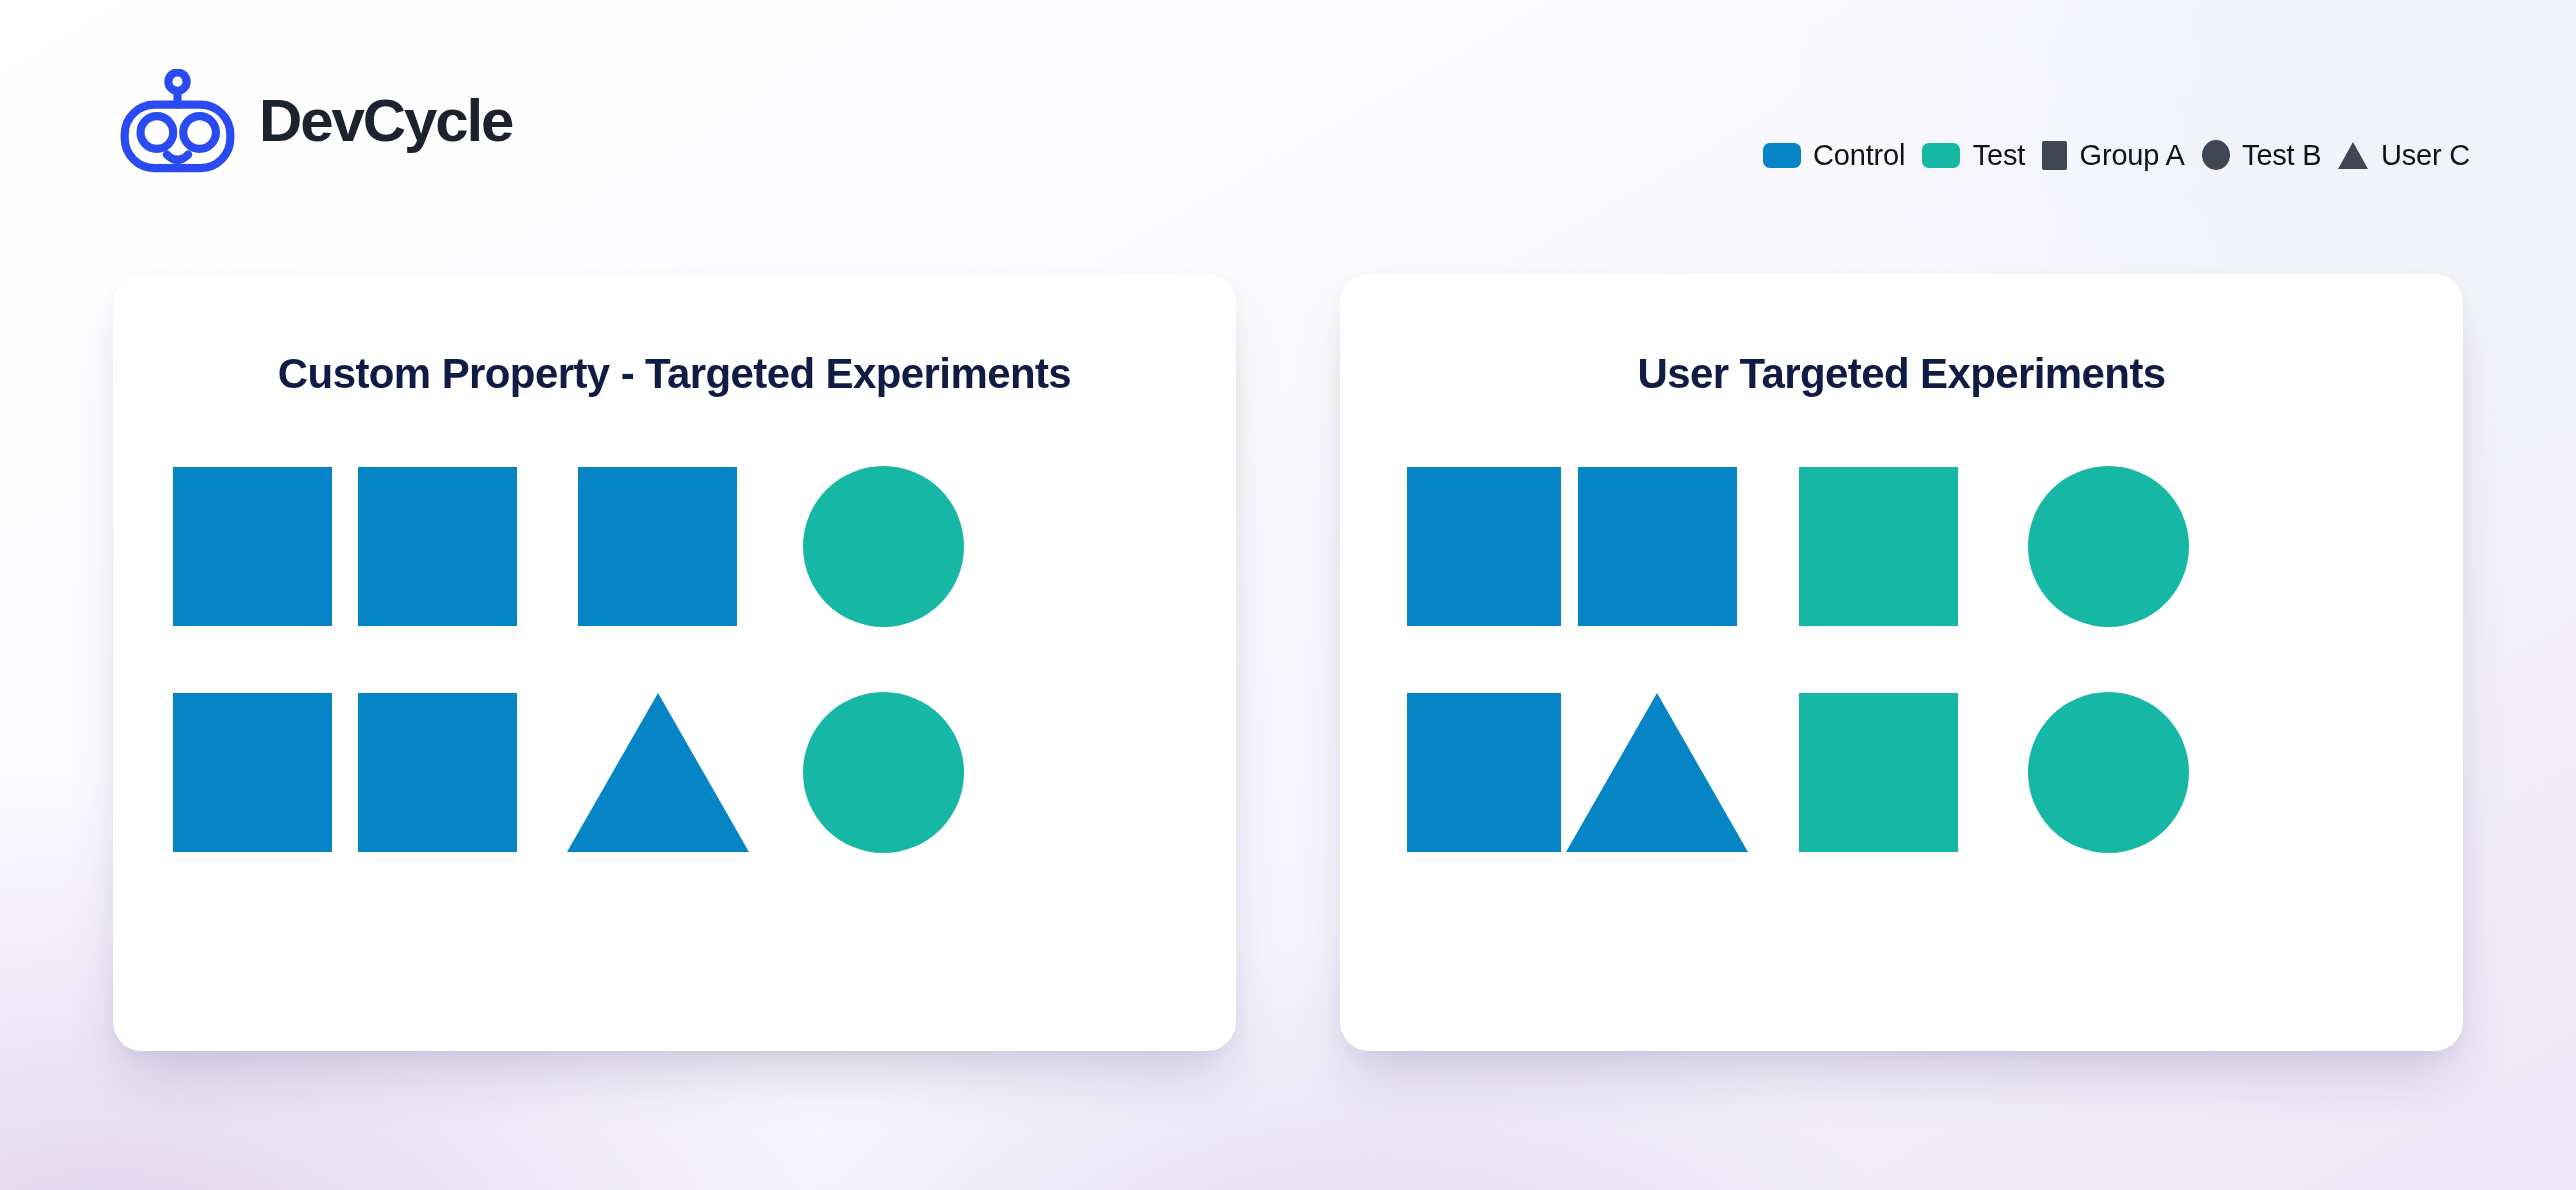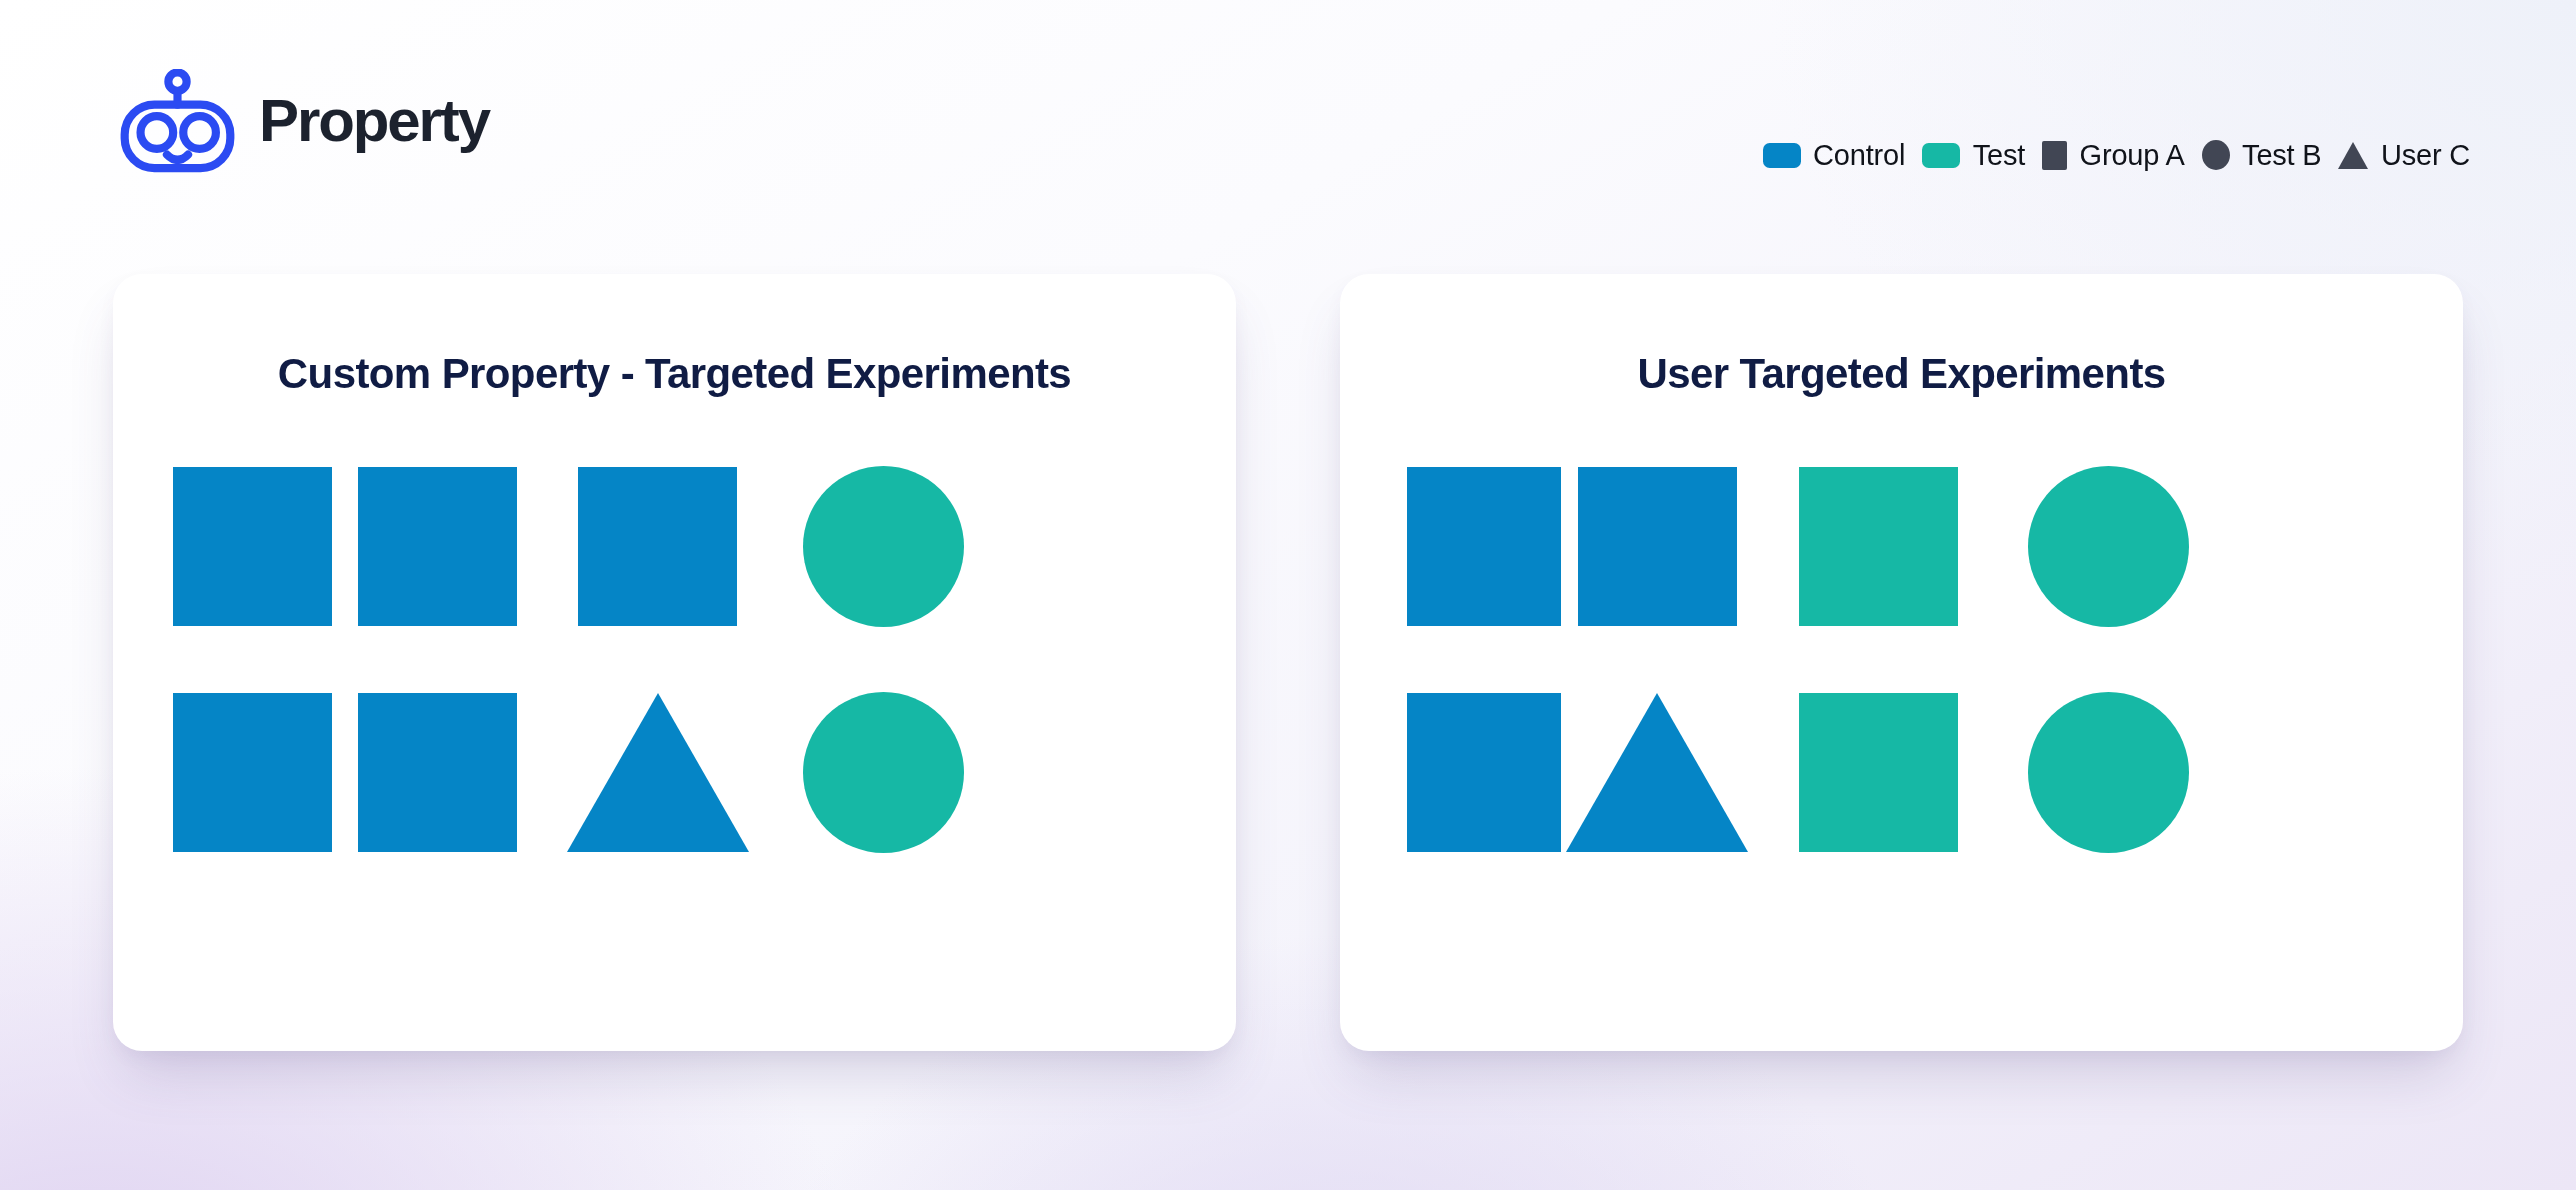--- a/index.html
+++ b/index.html
@@ -161,21 +161,21 @@
         <g fill="none" stroke="#2b4bf2" stroke-width="8.5" stroke-linecap="round" stroke-linejoin="round">
           <circle cx="63" cy="13" r="9.5"></circle>
           <line x1="63" y1="23" x2="63" y2="37"></line>
           <rect x="8" y="37" width="110" height="66" rx="31"></rect>
           <circle cx="41.5" cy="66" r="17"></circle>
           <circle cx="86" cy="66" r="17"></circle>
           <path d="M52 89 q11 11 22 0"></path>
         </g>
       </svg>
     </span>
-    <span class="brand-name">Property</span>
+    <span class="brand-name">DevCycle</span>
   </div>
 
   <div class="legend">
 
     <div class="legend-item">
       <span class="sw-rect" style="background:#0585C6"></span>
       <span class="legend-label">Control</span>
     </div>
 
     <div class="legend-item">

